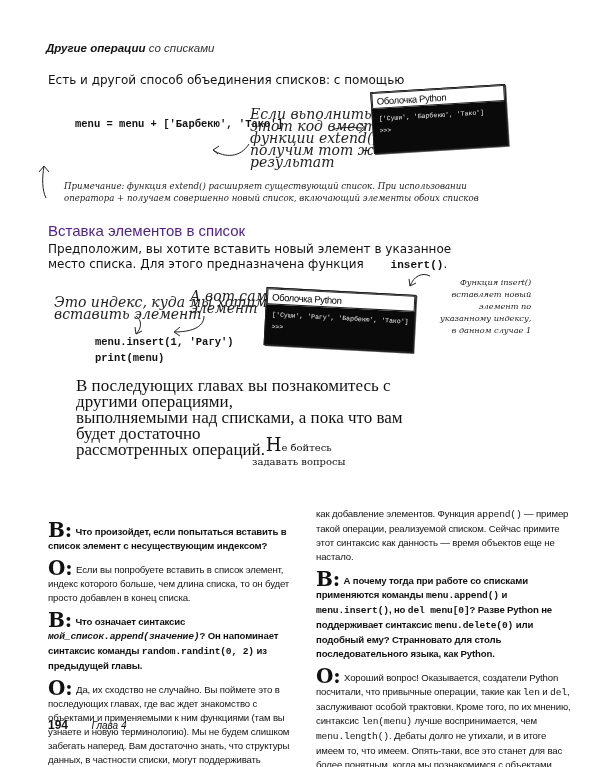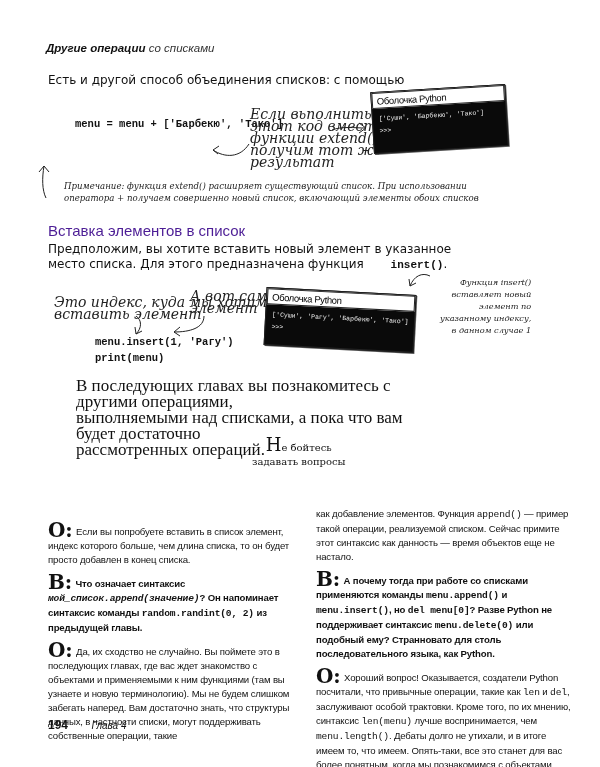--- a/index.html
+++ b/index.html
@@ -141,20 +141,21 @@
   <div>выполняемыми над списками, а пока что вам будет достаточно</div>
   <div>рассмотренных операций.</div>
 </div>
 
 <div class="abs qa-title">
   <div><span class="big">Н</span><span>е бойтесь</span></div>
   <div>задавать вопросы</div>
 </div>
 
 <div class="abs qa" style="left:48px; top:482px; width:255px;">
+  <p><span class="lead">В:</span> <span class="q">Что произойдет, если попытаться вставить в список элемент с несуществующим индексом?</span></p>
   <p><span class="lead">О:</span> <span>Если вы попробуете вставить в список элемент, индекс которого больше, чем длина списка, то он будет просто добавлен в конец списка.</span></p>
   <p class="q"><span class="lead">В:</span> <span>Что означает синтаксис </span><code style="font-style:italic;">мой_список.append(значение)</code><span>? Он напоминает синтаксис команды </span><code>random.randint(0, 2)</code><span> из предыдущей главы.</span></p>
   <p><span class="lead">О:</span> <span>Да, их сходство не случайно. Вы поймете это в последующих главах, где вас ждет знакомство с объектами и применяемыми к ним функциями (там вы узнаете и новую терминологию). Мы не будем слишком забегать наперед. Вам достаточно знать, что структуры данных, в частности списки, могут поддерживать собственные операции, такие</span></p>
 </div>
 
 <div class="abs qa" style="left:316px; top:466px; width:260px;">
   <p><span>как добавление элементов. Функция </span><code>append()</code><span> — пример такой операции, реализуемой списком. Сейчас примите этот синтаксис как данность — время объектов еще не настало.</span></p>
   <p class="q"><span class="lead">В:</span> <span>А почему тогда при работе со списками применяются команды </span><code>menu.append()</code><span> и </span><code>menu.insert()</code><span>, но </span><code>del menu[0]</code><span>? Разве Python не поддерживает синтаксис </span><code>menu.delete(0)</code><span> или подобный ему? Странновато для столь последовательного языка, как Python.</span></p>
   <p><span class="lead">О:</span> <span>Хороший вопрос! Оказывается, создатели Python посчитали, что привычные операции, такие как </span><code>len</code><span> и </span><code>del</code><span>, заслуживают особой трактовки. Кроме того, по их мнению, синтаксис </span><code>len(menu)</code><span> лучше воспринимается, чем </span><code>menu.length()</code><span>. Дебаты долго не утихали, и в итоге имеем то, что имеем. Опять-таки, все это станет для вас более понятным, когда мы познакомимся с объектами.</span></p>
 </div>

